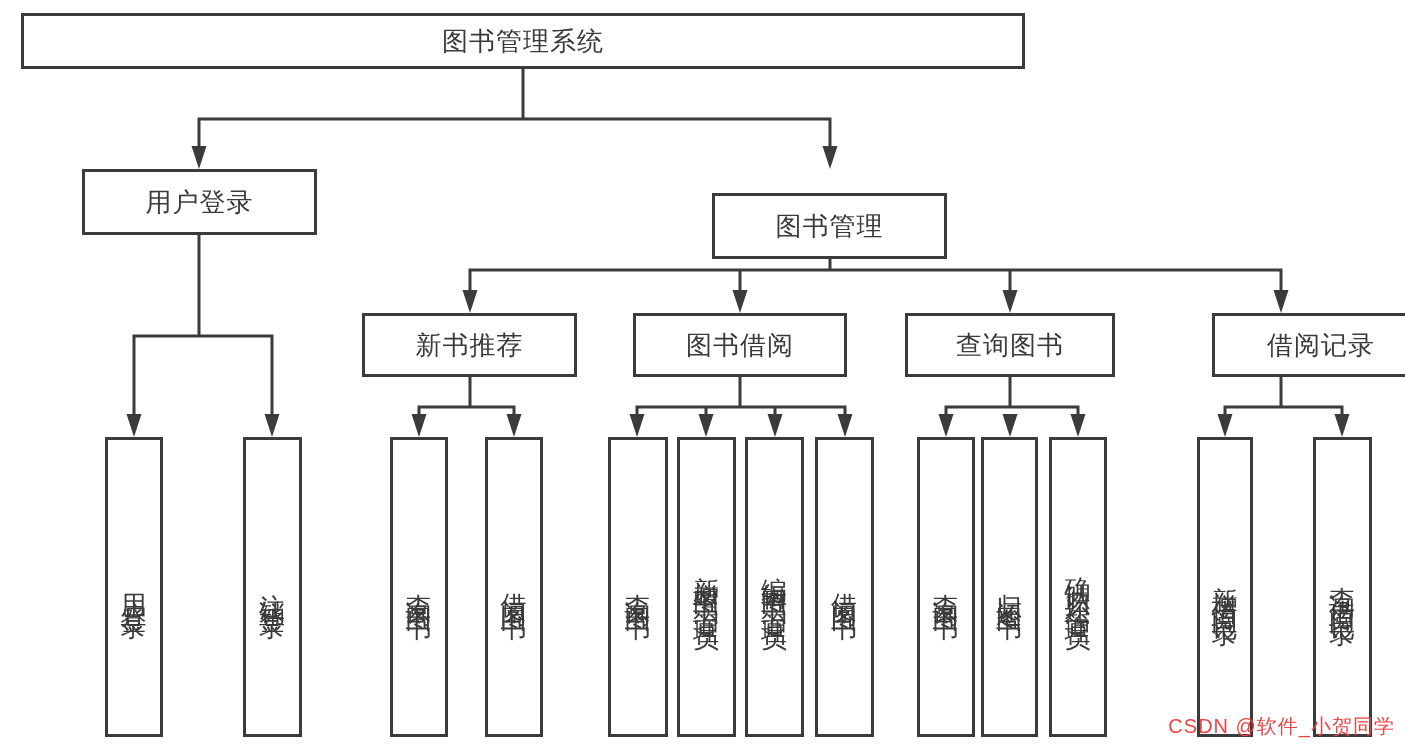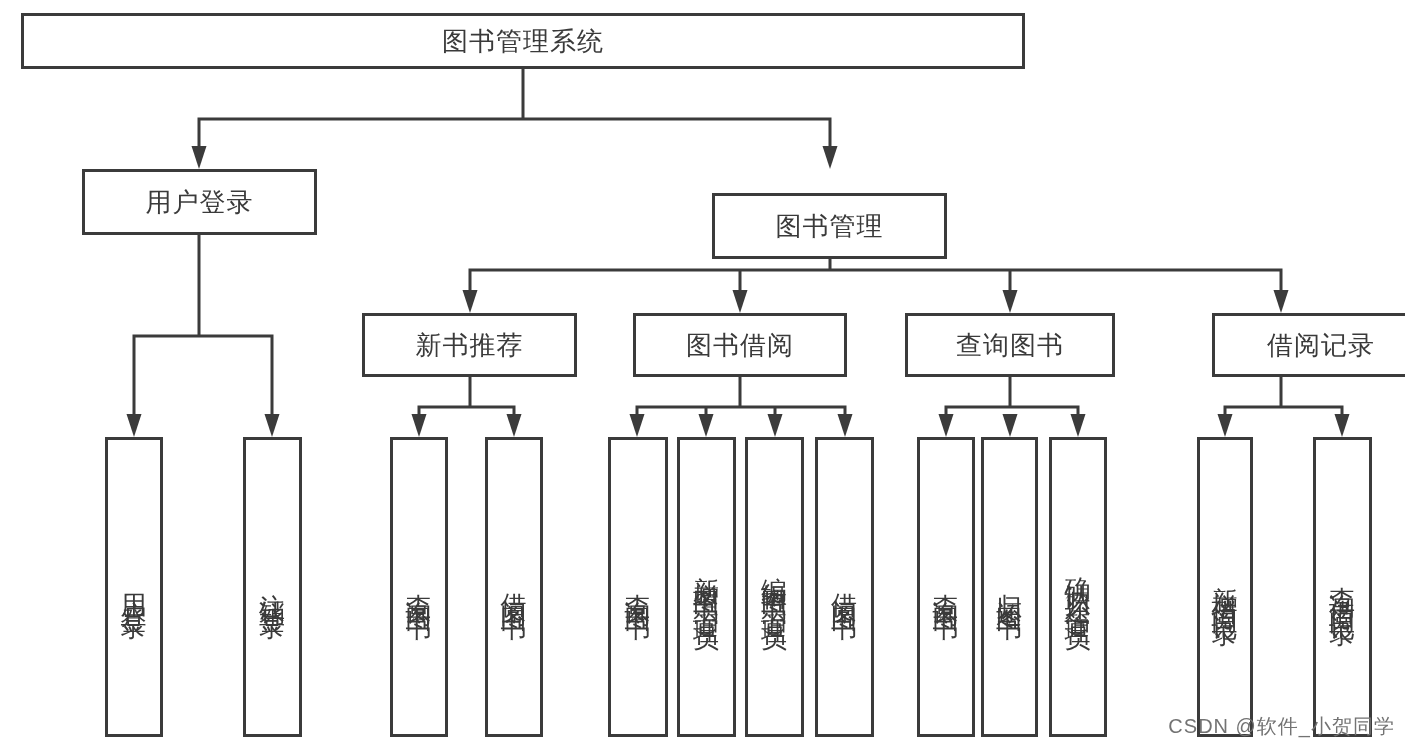--- a/index.html
+++ b/index.html
@@ -43,21 +43,21 @@
     font-size: 26px;
     letter-spacing: 7px;
     line-height: 1;
     white-space: nowrap;
   }
   .watermark {
     position: absolute;
     right: 10px;
     bottom: 7px;
     font-size: 20px;
-    color: #737373;
+    color: #ef4444;
     letter-spacing: 1px;
     z-index: 3;
     white-space: nowrap;
     text-align: right;
   }
 </style>
 </head>
 <body>
 
 <div class="canvas">

